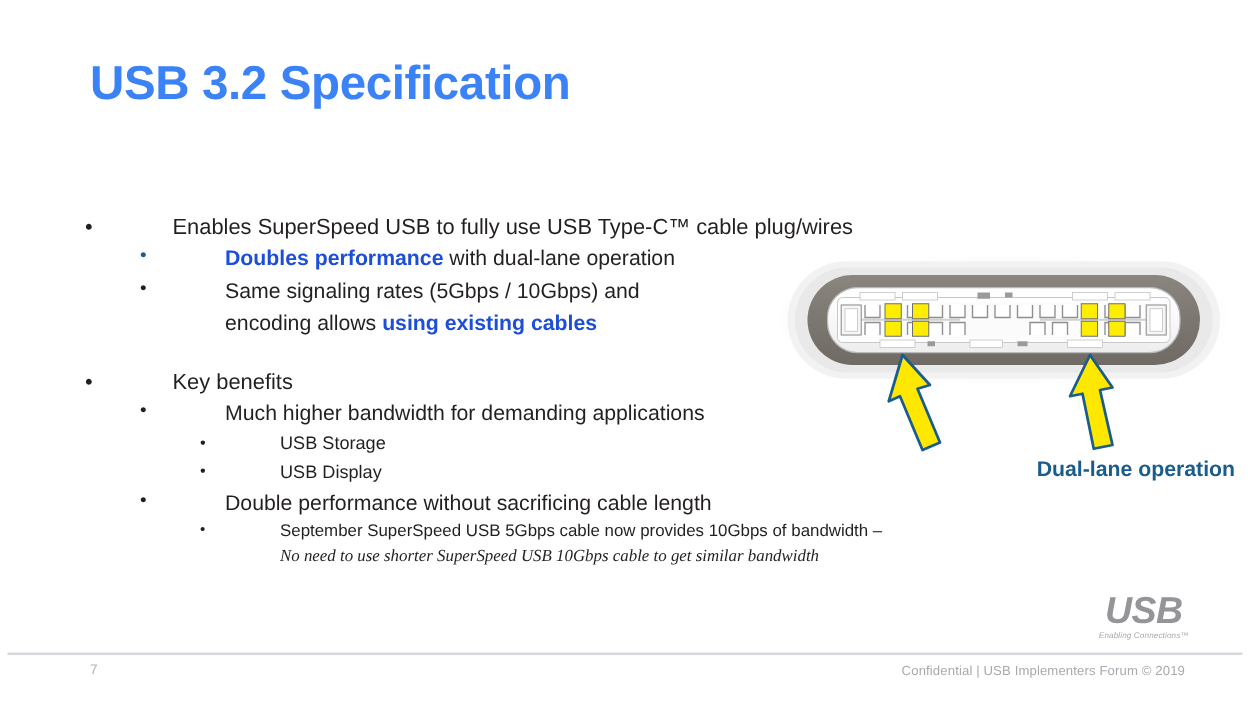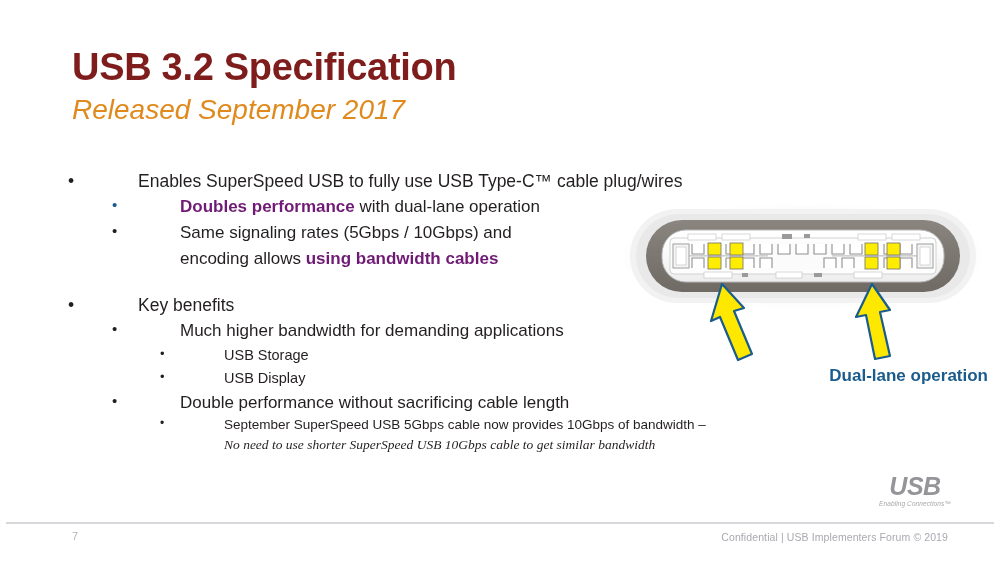--- a/index.html
+++ b/index.html
@@ -23,21 +23,21 @@
   
   .title-block {
     position: absolute;
     left: 72px;
     top: 48px;
     width: 560px;
   }
   .slide-title {
     font-size: 38px;
     font-weight: bold;
-    color: #7f1d1d;
+    color: #3b82f6;
     letter-spacing: -0.3px;
     line-height: 1.05;
     white-space: nowrap;
   }
   .slide-subtitle {
     font-size: 28px;
     font-style: italic;
     color: #e08a1e;
     line-height: 1.15;
     margin-top: 6px;
@@ -91,21 +91,21 @@
   .lvl3 .dot { left: 92px; font-size: 13px; }
 
   
   .lvl4 {
     font-size: 13.5px;
     line-height: 1.42;
     padding-left: 112px;
   }
   .lvl4 .dot { left: 92px; font-size: 12px; }
 
-  .accent-blue { color: #701a75; font-weight: bold; }
+  .accent-blue { color: #1d4ed8; font-weight: bold; }
   .blue-dot { color: #1a5c8c; }
   .ital { font-style: italic; font-family: Liberation Serif, serif; }
 
   .gap-sm { height: 20px; }
 
   
   .connector-wrap {
     position: absolute;
     left: 618px;
     top: 196px;
@@ -154,21 +154,21 @@
   
   .usb-logo {
     position: absolute;
     left: 869px;
     top: 474px;
     width: 92px;
     height: 36px;
     text-align: center;
   }
   .usb-logo .mark {
-    font-size: 25px;
+    font-size: 30px;
     font-weight: bold;
     font-style: italic;
     color: #949499;
     letter-spacing: -0.5px;
     line-height: 1;
   }
   .usb-logo .tag {
     font-size: 6.5px;
     font-style: italic;
     color: #a8a8ad;
@@ -177,40 +177,39 @@
     letter-spacing: 0.1px;
   }
 </style>
 </head>
 <body>
 
 <div class="slide">
 
   <div class="title-block">
     <div class="slide-title">USB 3.2 Specification</div>
-    <div class="slide-subtitle">Released September 2017</div>
   </div>
 
   <div class="body-area">
 
     <div class="bul lvl1">
       <span class="dot">•</span>
       <span class="txt">Enables SuperSpeed USB to fully use USB Type-C™ cable plug/wires</span>
     </div>
 
     <div class="bul lvl2">
       <span class="dot blue-dot">•</span>
       <span class="txt"><span class="accent-blue">Doubles performance</span><span> with dual-lane operation</span></span>
     </div>
 
     <div class="bul lvl2">
       <span class="dot">•</span>
       <span class="txt">
         <span>Same signaling rates (5Gbps / 10Gbps) and</span><br>
-        <span>encoding allows </span><span class="accent-blue">using bandwidth cables</span>
+        <span>encoding allows </span><span class="accent-blue">using existing cables</span>
       </span>
     </div>
 
     <div class="gap-sm"></div>
 
     <div class="bul lvl1">
       <span class="dot">•</span>
       <span class="txt">Key benefits</span>
     </div>
 

